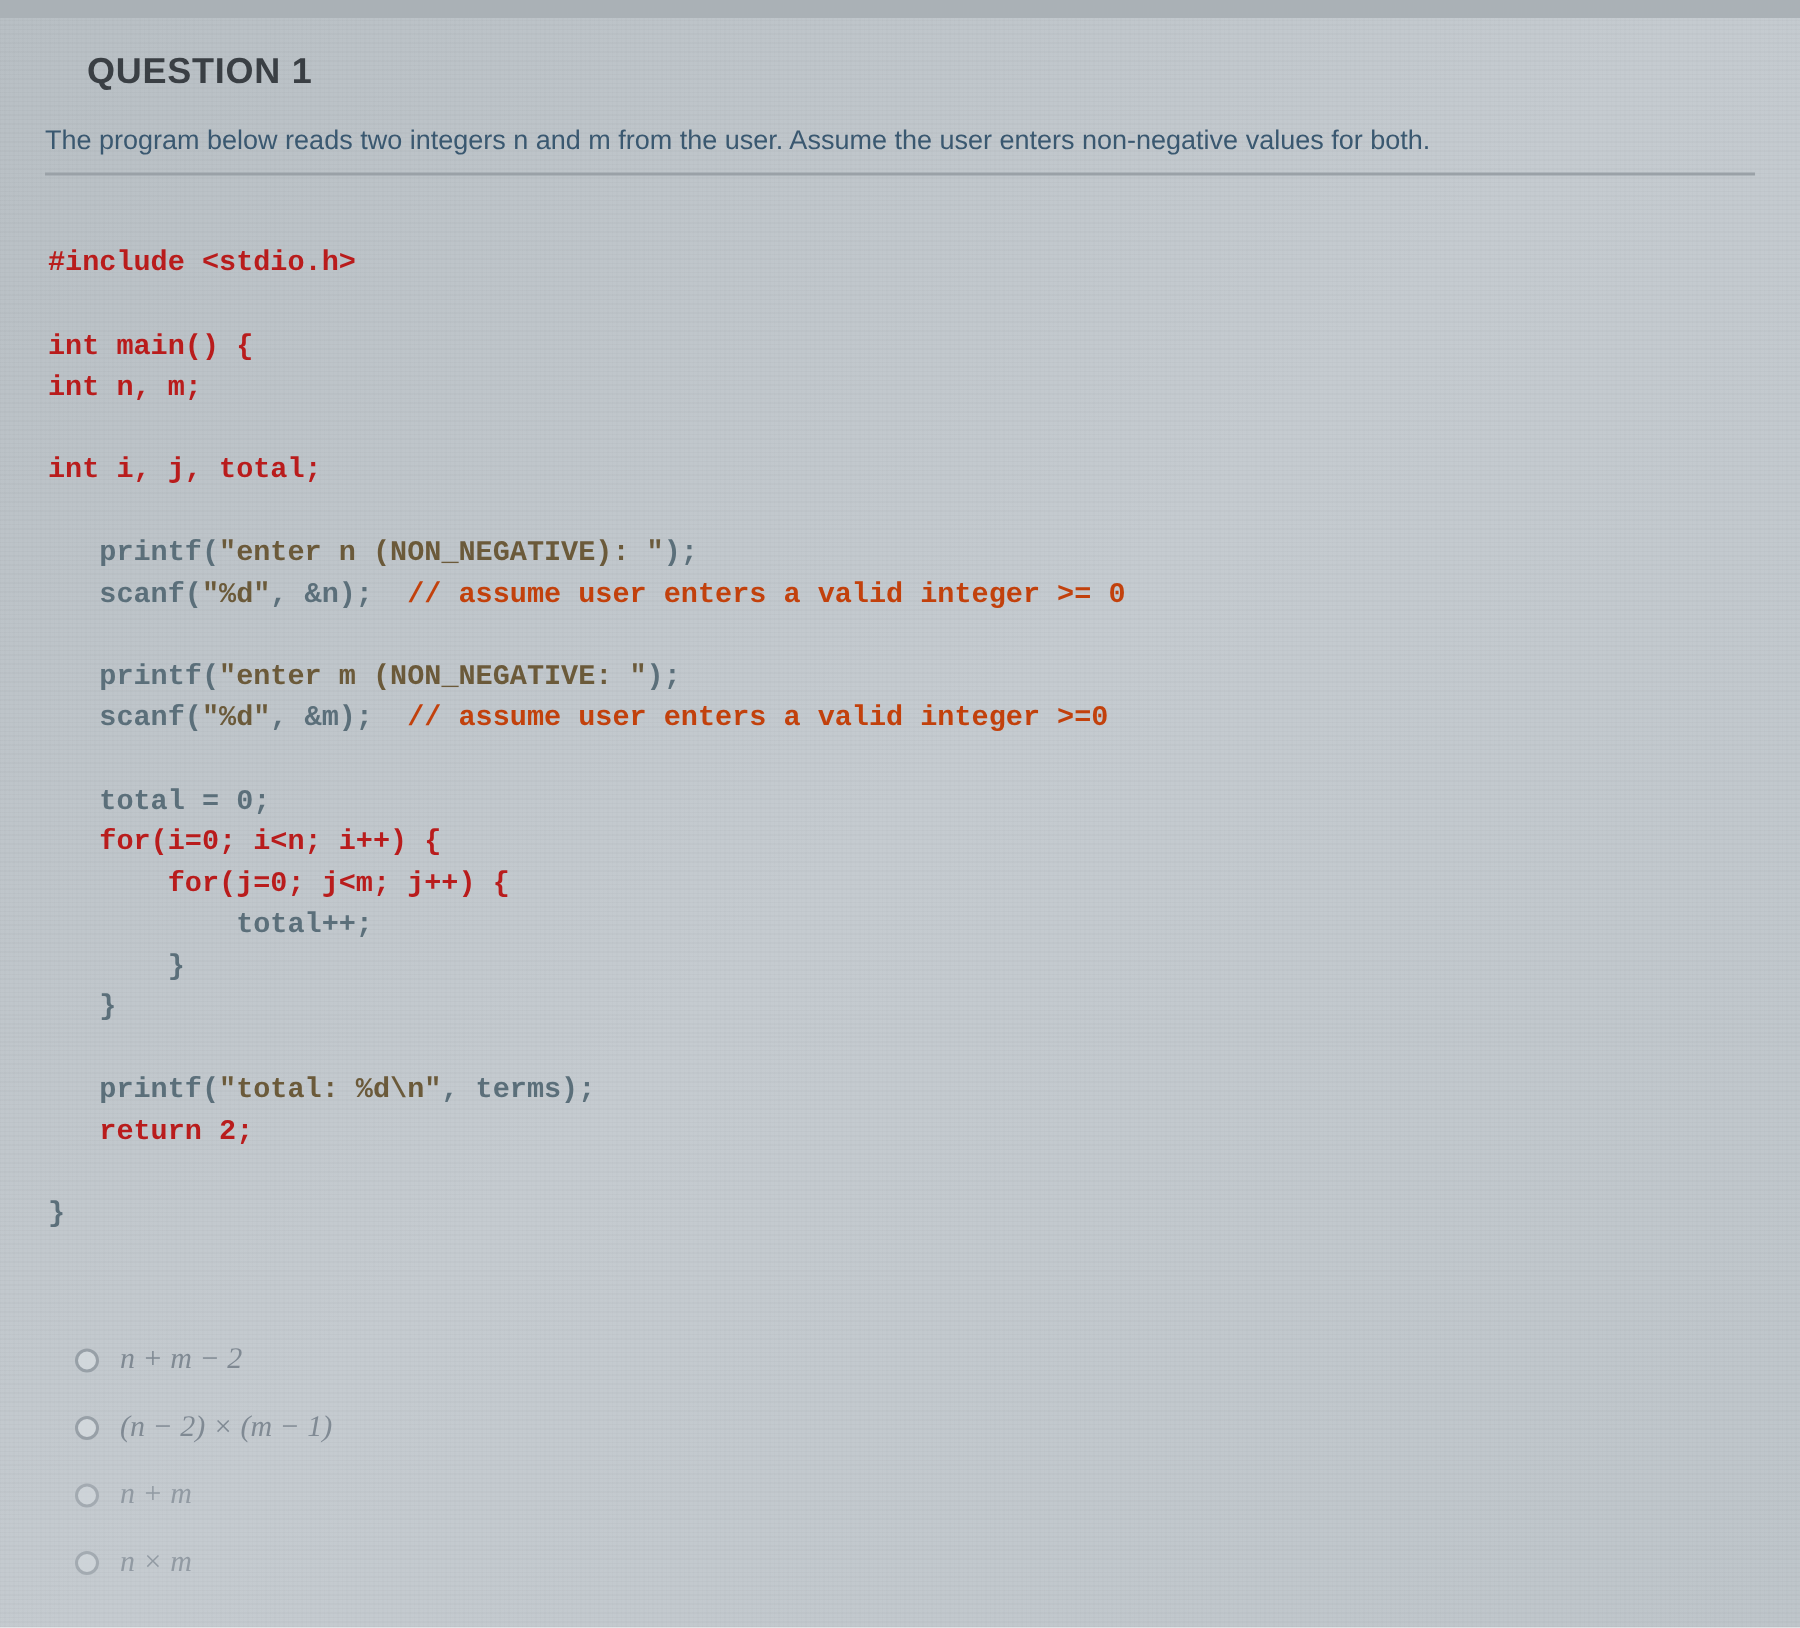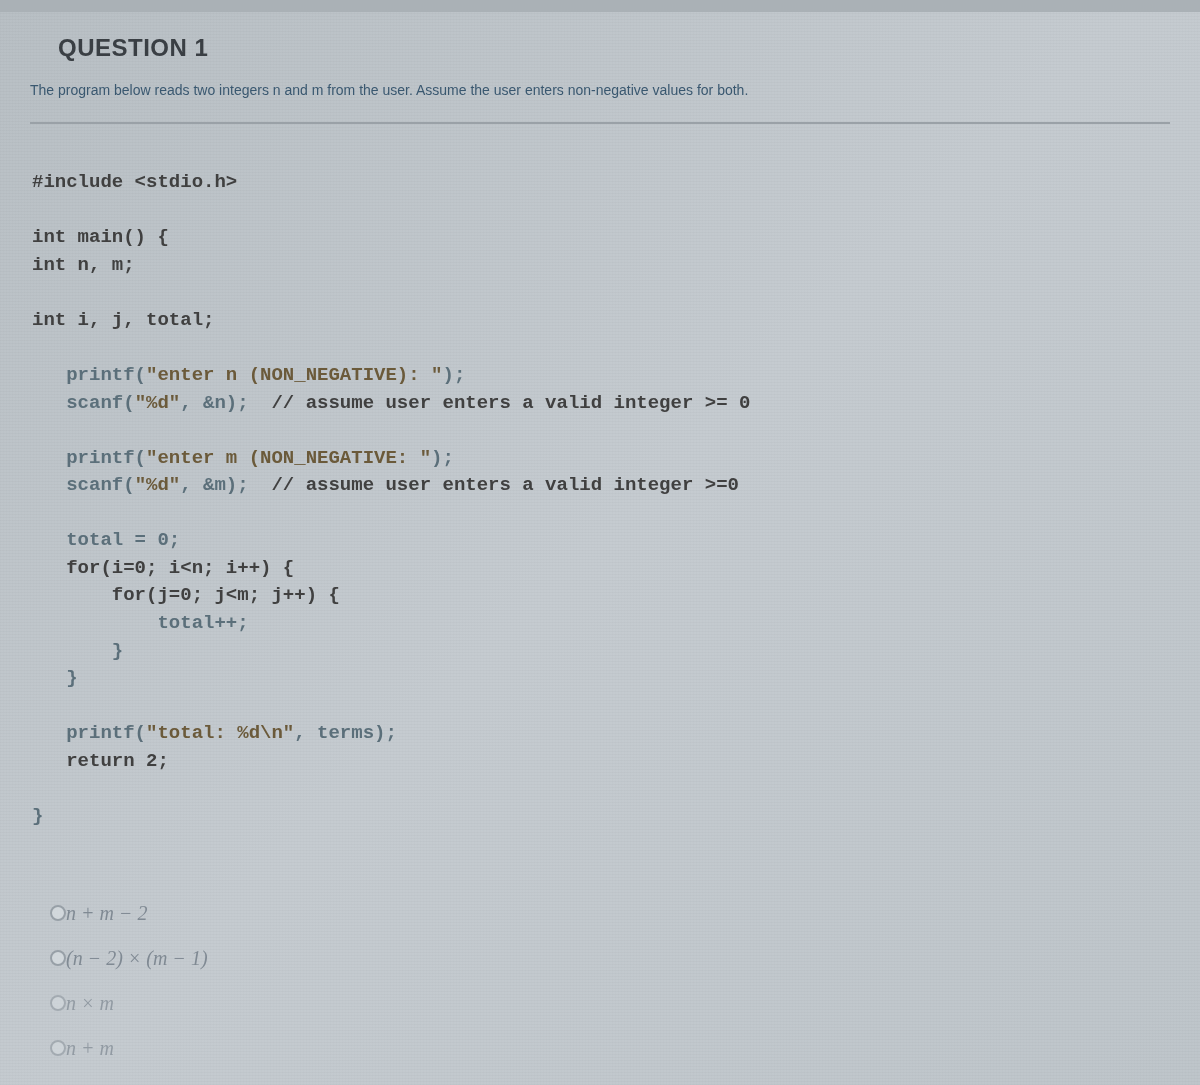--- a/index.html
+++ b/index.html
@@ -28,45 +28,46 @@
     font-weight: 700;
     font-size: 24px;
     color: #3a3f44;
     letter-spacing: 0.5px;
     margin-left: 28px;
     margin-top: 4px;
   }
   .prompt {
     margin-top: 18px;
     color: #43586a;
-    font-size: 14px;
+    font-size: 18px;
     line-height: 1.55;
-    padding-bottom: 20px;
+    padding-bottom: 7px;
     border-bottom: 2px solid #9aa1a7;
     margin-bottom: 14px;
   }
   .codeblock {
     font-family: "Consolas", "Courier New", monospace;
     font-size: 19px;
     line-height: 1.45;
     font-weight: 700;
     white-space: pre;
     padding: 4px 2px;
   }
-  .kw { color: #404040; }
+  .kw { color: #b91c1c; }
   .str { color: #6b5a3a; }
-  .cmt { color: #404040; }
+  .cmt { color: #c2410c; }
   .plain { color: #5b6f7a; }
   .answers {
     margin-top: 40px;
     margin-left: 20px;
   }
   .answer-row {
     display: flex;
     align-items: center;
+    gap: 14px;
     margin-bottom: 22px;
     font-size: 20px;
     color: #6a7580;
     font-family: "Times New Roman", serif;
     font-style: italic;
     opacity: 0.75;
   }
   .radio {
     width: 16px;
     height: 16px;
@@ -118,23 +119,23 @@
 
   <div class="answers">
     <div class="answer-row">
       <span class="radio"></span>
       <span>n + m − 2</span>
     </div>
     <div class="answer-row">
       <span class="radio"></span>
       <span>(n − 2) × (m − 1)</span>
     </div>
+    <div class="answer-row a4">
+      <span class="radio"></span>
+      <span>n + m</span>
+    </div>
     <div class="answer-row a3">
       <span class="radio"></span>
       <span>n × m</span>
-    </div>
-    <div class="answer-row a4">
-      <span class="radio"></span>
-      <span>n + m</span>
     </div>
   </div>
 
 </div>
 
 </body></html>

